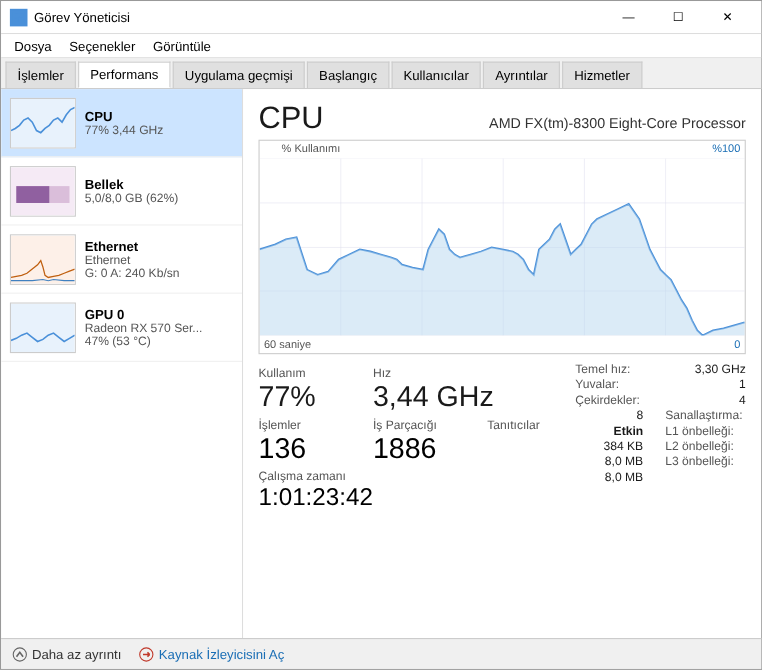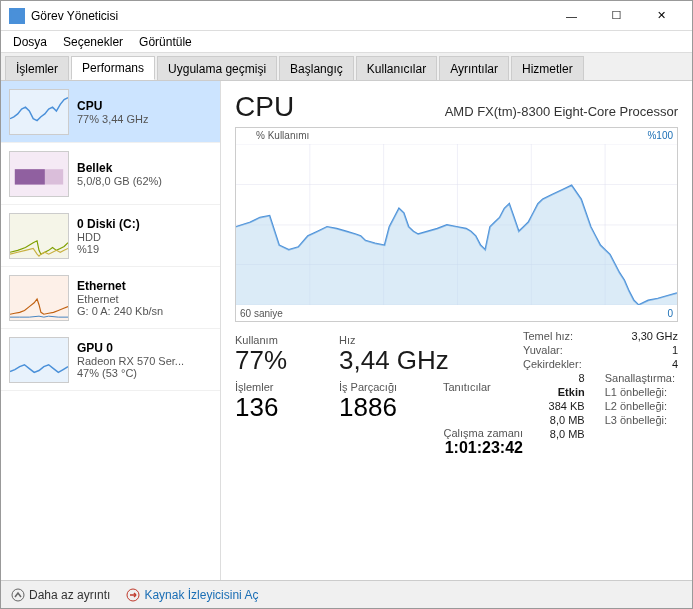--- a/index.html
+++ b/index.html
@@ -219,22 +219,22 @@
     .stat-sm-label {
       font-size: 11px;
       color: #555;
     }
     .stat-sm-value {
       font-size: 26px;
       font-weight: 300;
       line-height: 1.1;
     }
     .time-value {
-      font-size: 16px;
-      font-weight: 700;
+      font-size: 22px;
+      font-weight: 400;
     }
     .right-stats {
       flex: 1;
       display: grid;
       grid-template-columns: auto auto;
       column-gap: 20px;
       row-gap: 2px;
       align-content: start;
       margin-top: 2px;
     }
@@ -344,34 +344,20 @@
             <rect x="5" y="18" width="50" height="16" fill="#c8a0c8" opacity="0.6"></rect>
             <rect x="5" y="18" width="31" height="16" fill="#9060a0"></rect>
           </svg>
         </div>
         <div class="sidebar-info">
           <div class="sidebar-name">Bellek</div>
           <div class="sidebar-val">5,0/8,0 GB (62%)</div>
         </div>
       </div>
 
-      <div class="sidebar-item">
-        <div class="sidebar-thumb">
-          <svg class="mini-chart" viewBox="0 0 60 46" preserveAspectRatio="none">
-            <rect width="60" height="46" fill="#f5f5e8"></rect>
-            <polyline points="0,40 8,38 16,35 24,30 28,28 30,38 32,42 36,40 40,38 44,35 48,38 52,36 56,34 60,30" fill="none" stroke="#80a000" stroke-width="1.2"></polyline>
-            <polyline points="0,42 8,40 16,38 24,36 28,42 30,44 32,42 36,40 40,42 44,40 48,38 52,40 56,38 60,36" fill="none" stroke="#c8b040" stroke-width="1.2"></polyline>
-          </svg>
-        </div>
-        <div class="sidebar-info">
-          <div class="sidebar-name">0 Diski (C:)</div>
-          <div class="sidebar-sub">HDD</div>
-          <div class="sidebar-val">%19</div>
-        </div>
-      </div>
 
       <div class="sidebar-item">
         <div class="sidebar-thumb">
           <svg class="mini-chart" viewBox="0 0 60 46" preserveAspectRatio="none">
             <rect width="60" height="46" fill="#fdf0e8"></rect>
             <polyline points="0,40 5,39 10,38 15,36 20,32 25,28 28,24 30,30 32,38 35,40 40,39 45,38 50,36 55,34 60,32" fill="none" stroke="#c06010" stroke-width="1.2"></polyline>
             <polyline points="0,43 10,43 20,43 30,42 35,43 40,42 50,43 60,43" fill="none" stroke="#4080c0" stroke-width="1"></polyline>
           </svg>
         </div>
         <div class="sidebar-info">
@@ -446,21 +432,21 @@
               <div class="stat-sm-value">136</div>
             </div>
             <div class="stat-sm-group">
               <div class="stat-sm-label">İş Parçacığı</div>
               <div class="stat-sm-value">1886</div>
             </div>
             <div class="stat-sm-group">
               <div class="stat-sm-label">Tanıtıcılar</div>
             </div>
           </div>
-          <div style="margin-top:6px;text-align:right;">
+          <div style="margin-top:6px;">
             <div class="stat-sm-label">Çalışma zamanı</div>
             <div class="time-value">1:01:23:42</div>
           </div>
         </div>
 
         <div class="right-stats" id="right-stats-container">
         <span class="right-stat-label">Temel hız:</span>
             <span class="right-stat-val">3,30 GHz</span>
             <span class="right-stat-label">Yuvalar:</span>
             <span class="right-stat-val">1</span>

